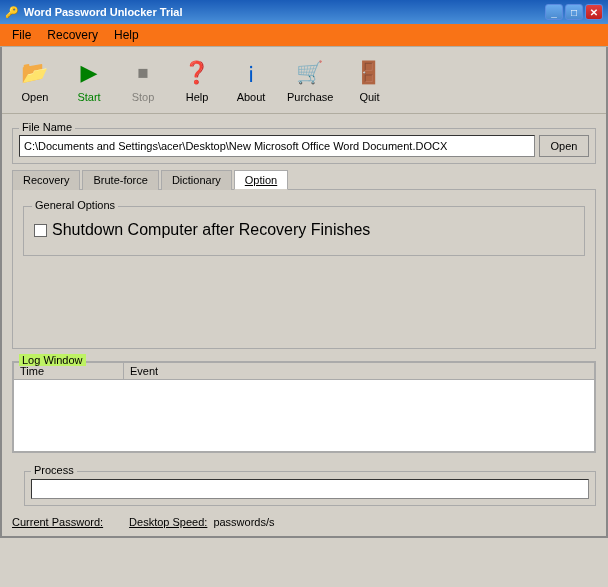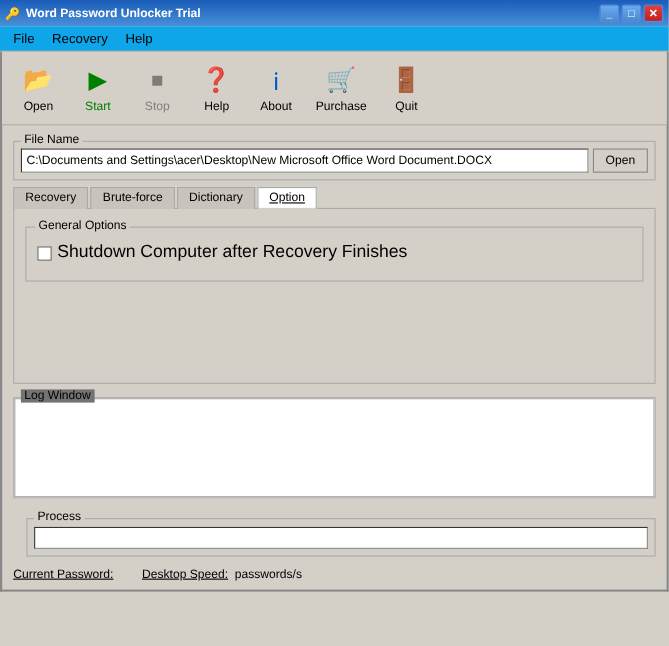--- a/index.html
+++ b/index.html
@@ -1,19 +1,19 @@
 <!DOCTYPE html>
 <html><head>
   <meta charset="utf-8">
   <style>
     * { box-sizing: border-box; margin: 0; padding: 0; }
     body { font-family: 'Segoe UI', Tahoma, Arial, sans-serif; font-size: 12px; background: #d4d0c8; }
 
     .menu-bar {
-      background: #0ea5e9;
+      background: #f97316;
       display: flex;
       gap: 0;
       padding: 2px 4px;
       border-bottom: 1px solid #b0aca0;
     }
     .menu-item {
       padding: 2px 8px;
       cursor: pointer;
       font-size: 12px;
     }
@@ -325,22 +325,26 @@
               <span>Shutdown Computer after Recovery Finishes</span>
             </div>
           </div>
         </div>
       </div>
     </div>
 
     <div class="log-section">
       <div style="position:relative; margin-top:8px;">
         <div style="border:1px solid #aaa; background:#d4d0c8; position:relative;">
-          <div style="position:absolute; top:-8px; left:6px; background:#737373; padding:0 3px; font-size:11px;">Log Window</div>
+          <div style="position:absolute; top:-8px; left:6px; background:#bef264; padding:0 3px; font-size:11px;">Log Window</div>
           <div class="log-box">
+            <div class="log-header">
+              <div class="log-col log-col-time">Time</div>
+              <div class="log-col log-col-event">Event</div>
+            </div>
             <div class="log-body"></div>
           </div>
         </div>
       </div>
     </div>
 
     <div class="process-section">
       <div style="position:relative; margin-top:8px;">
         <div style="border:1px solid #aaa; background:#d4d0c8; padding: 4px 6px 6px; position:relative;">
           <div style="position:absolute; top:-8px; left:6px; background:#d4d0c8; padding:0 3px; font-size:11px;">Process</div>

